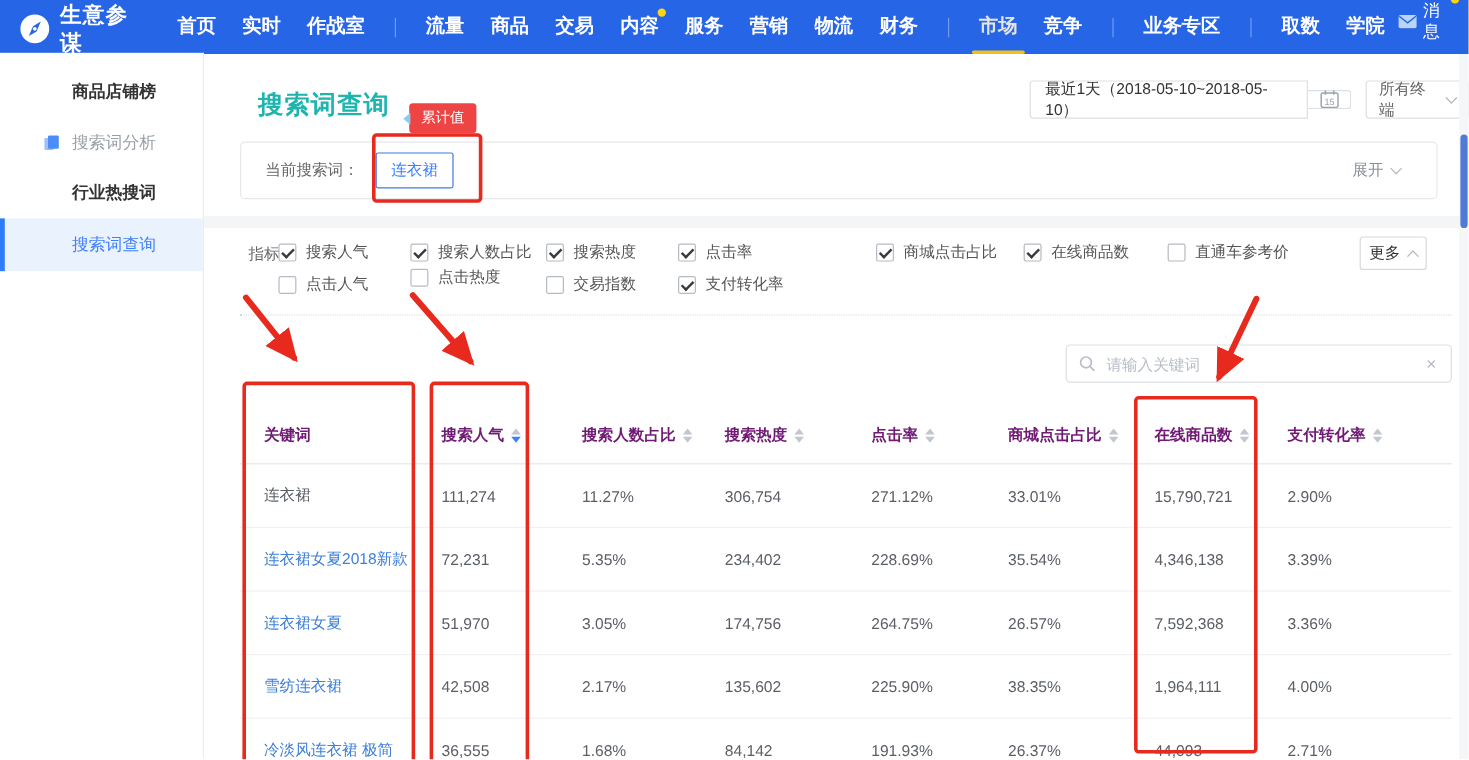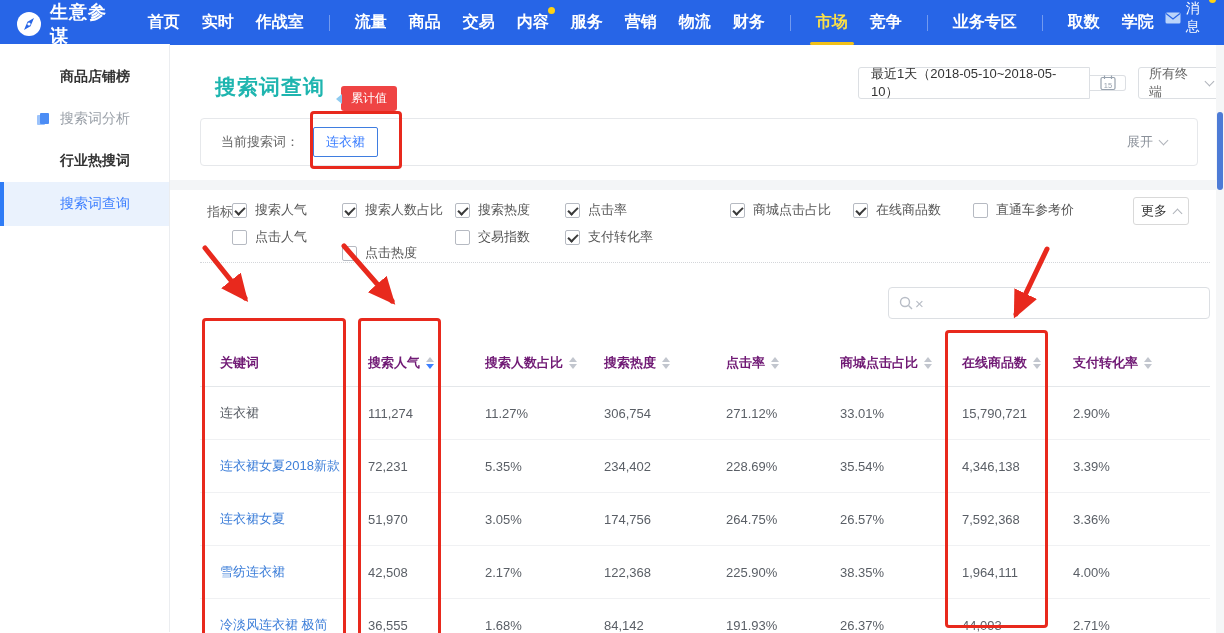--- a/index.html
+++ b/index.html
@@ -5,21 +5,21 @@
   html,body{margin:0;padding:0;background:#fff;}
   *{box-sizing:border-box;font-family:"Liberation Sans","DejaVu Sans",sans-serif;}
   .app{position:relative;width:1224px;height:633px;overflow:hidden;background:#fff;}
 
   
   .topnav{position:absolute;left:0;top:0;width:1224px;height:45px;background:#2765E7;display:flex;align-items:flex-start;padding:0 16px;color:#fff;}
   .logo{display:flex;align-items:center;margin-right:24px;}
   .brand{font-size:18px;font-weight:bold;margin-left:8px;letter-spacing:1px;}
   .nav-items{display:flex;align-items:center;height:45px;}
   .nav-item{position:relative;height:45px;display:flex;align-items:center;margin:0 11px;font-size:16px;font-weight:bold;cursor:pointer;white-space:nowrap;}
-  .nav-item.active span{color:#fde047;}
+  .nav-item.active span{color:#e5e5e5;}
   .nav-item.active::after{content:'';position:absolute;bottom:0;left:50%;transform:translateX(-50%);width:44px;height:3px;background:#F2C118;border-radius:2px;}
   .nav-sep{width:1px;height:16px;background:rgba(255,255,255,.35);margin:0 14px;}
   .ydot{position:absolute;top:7px;right:-6px;width:7px;height:7px;border-radius:50%;background:#FFD213;}
   .messages{margin-left:auto;display:flex;align-items:center;position:relative;font-size:14px;cursor:pointer;}
   .messages .env{margin-right:5px;display:flex;}
   .messages .ydot{top:-4px;right:-8px;}
 
   
   .sidebar{position:absolute;left:0;top:44px;width:170px;height:588px;background:#fff;border-right:1px solid #ebedf0;padding-top:12px;}
   .side-item{position:relative;height:42px;display:flex;align-items:center;padding-left:60px;font-size:14px;color:#333;cursor:pointer;white-space:nowrap;}
@@ -258,21 +258,21 @@
           <span class="cb-label">在线商品数</span>
         </label>
         <label class="metric" style="left: 803px; top: 156px;">
           <span class="cb"></span>
           <span class="cb-label">直通车参考价</span>
         </label>
         <label class="metric" style="left: 62px; top: 183px;">
           <span class="cb"></span>
           <span class="cb-label">点击人气</span>
         </label>
-        <label class="metric" style="left: 172px; top: 199px; text-align: right;">
+        <label class="metric" style="left: 172px; top: 177px; text-align: right;">
           <span class="cb"></span>
           <span class="cb-label">点击热度</span>
         </label>
         <label class="metric" style="left: 285px; top: 183px;">
           <span class="cb"></span>
           <span class="cb-label">交易指数</span>
         </label>
         <label class="metric" style="left: 395px; top: 183px;">
           <span class="cb on"></span>
           <span class="cb-label">支付转化率</span>
@@ -285,20 +285,21 @@
 
     <div class="dotted-sep"></div>
 
     <div class="search-box">
       <span style="display:flex">
         <svg width="14" height="14" viewBox="0 0 14 14">
             <circle cx="6" cy="6" r="4.5" fill="none" stroke="#b8bdc6" stroke-width="1.4"></circle>
             <line x1="9.5" y1="9.5" x2="13" y2="13" stroke="#b8bdc6" stroke-width="1.4"></line>
           </svg>
       </span>
+      <input type="text" placeholder="请输入关键词" style="">
       <span class="clear-x">×</span>
     </div>
 
     <div class="table">
       <div class="t-grid t-head">
           <div class="t-cell">
             <span>关键词</span>
           </div>
           <div class="t-cell">
             <span>搜索人气</span>
@@ -378,21 +379,21 @@
             <div class="t-cell">174,756</div>
             <div class="t-cell">264.75%</div>
             <div class="t-cell">26.57%</div>
             <div class="t-cell">7,592,368</div>
             <div class="t-cell">3.36%</div>
           </div>
           <div class="t-grid t-row">
             <div class="t-cell kw link">雪纺连衣裙</div>
             <div class="t-cell">42,508</div>
             <div class="t-cell">2.17%</div>
-            <div class="t-cell">122,368</div>
+            <div class="t-cell">135,602</div>
             <div class="t-cell">225.90%</div>
             <div class="t-cell">38.35%</div>
             <div class="t-cell">1,964,111</div>
             <div class="t-cell">4.00%</div>
           </div>
           <div class="t-grid t-row">
             <div class="t-cell kw link">冷淡风连衣裙 极简</div>
             <div class="t-cell">36,555</div>
             <div class="t-cell">1.68%</div>
             <div class="t-cell">84,142</div>

